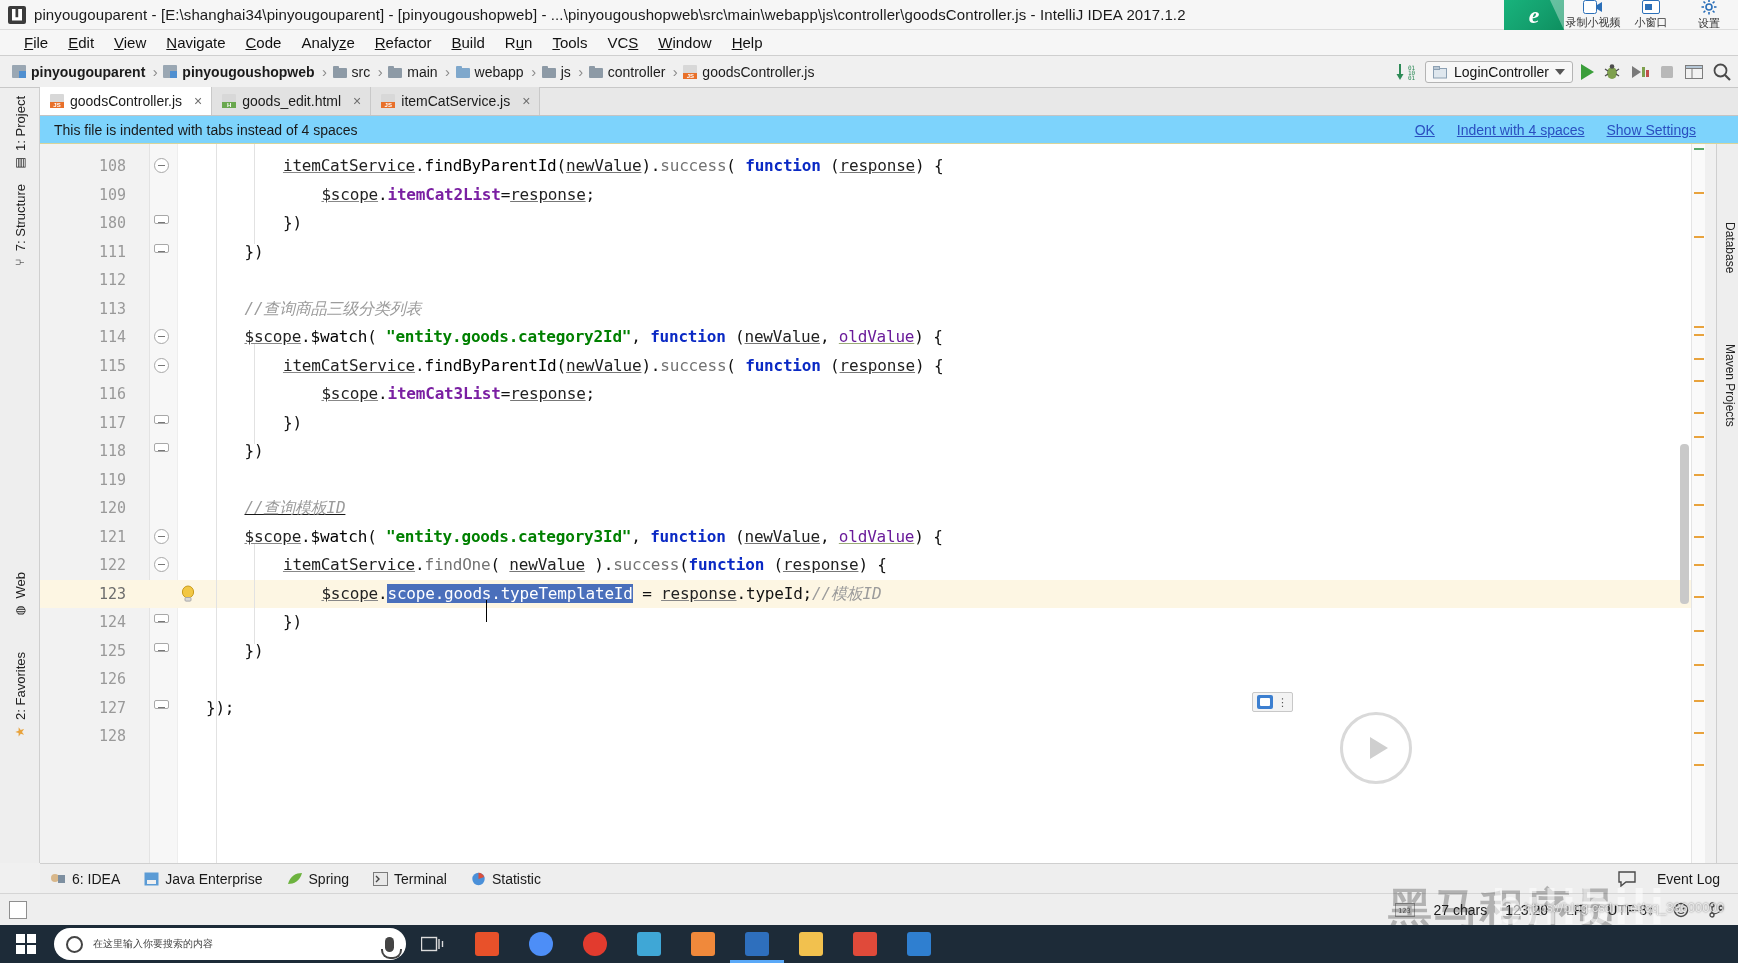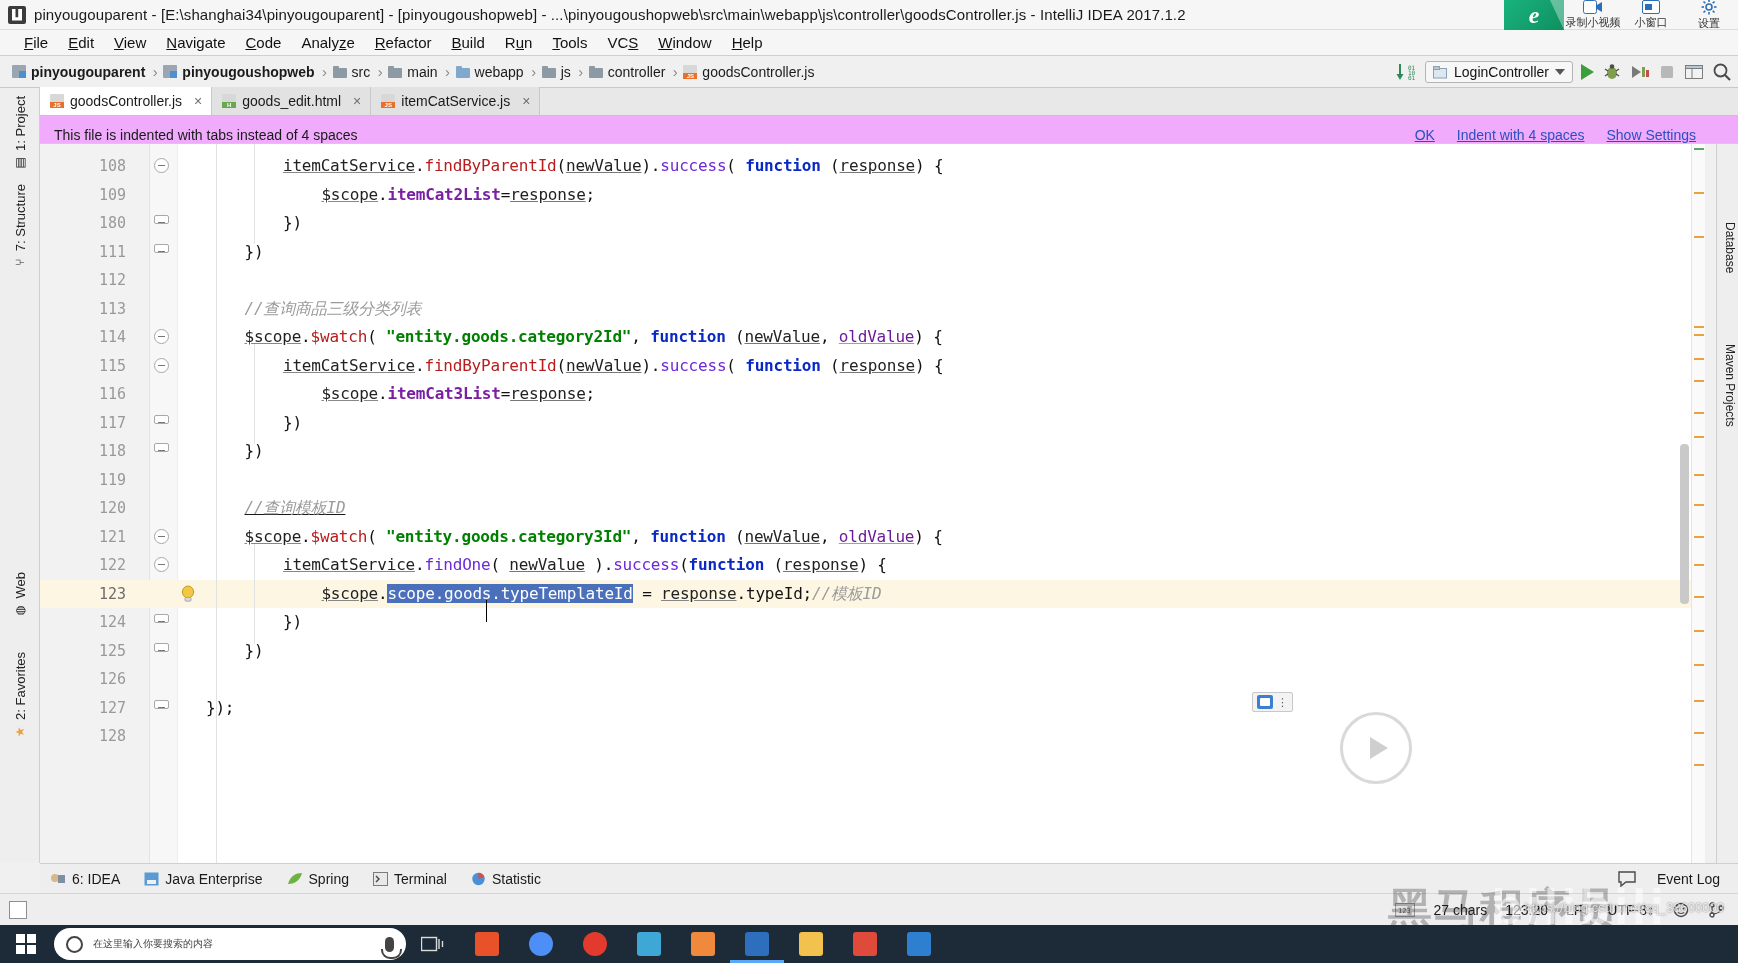--- a/index.html
+++ b/index.html
@@ -124,22 +124,22 @@
     height: 28px; display: flex; align-items: center; gap: 6px; padding: 0 9px 0 10px;
     font-size: 14px; color: #1a1a1a; border-right: 1px solid #c9c9c9; white-space: nowrap;
     background: #e2e2e2;
   }
   .tab.active { background: #ffffff; }
   .tab .close { color: #6e6e6e; font-size: 14px; margin-left: 6px; }
 
   
   .notifbar {
     position: absolute; top: 116px; left: 40px; width: 1698px; height: 28px;
-    background: #f0abfc; border-bottom: 1px solid #d8d49a;
-    display: flex; align-items: flex-end; padding: 0 14px;
+    background: #7dd3fc; border-bottom: 1px solid #d8d49a;
+    display: flex; align-items: center; padding: 0 14px;
   }
   .notif-text { font-size: 14px; color: #1a1a1a; }
   .notif-links { margin-left: auto; display: flex; align-items: center; gap: 22px; padding-right: 28px; }
   .notif-links a { font-size: 14px; color: #2a4fc0; text-decoration: underline; cursor: pointer; }
 
   
   .leftstrip {
     position: absolute; top: 88px; left: 0; width: 40px; height: 775px;
     background: #eeeeee; border-right: 1px solid #cfcfcf;
   }
@@ -185,28 +185,28 @@
   .codeline {
     position: absolute; left: 0; white-space: pre;
     font-family: "DejaVu Sans Mono", monospace; font-size: 16px; line-height: 28.5px;
     color: #1a1a1a; letter-spacing: -0.2px;
   }
   .row.hl { background: #fdf6e3; }
   .row.hl .lnum { color: #6d6d6d; }
 
   
   .t-def   { color:#111111; }
-  .t-fn    { color:#b91c1c; }
+  .t-fn    { color:#000000; }
   .t-kw    { color:#0a29c4; font-weight:bold; }
   .t-str   { color:#008000; font-weight:bold; }
   .t-cmt   { color:#9b9b9b; font-style:italic; }
   .t-prop  { color:#7a1fa2; font-weight:bold; }
   .t-var   { color:#222222; text-decoration: underline; text-decoration-color:#777; }
   .t-varp  { color:#6a1b9a; text-decoration: underline; text-decoration-color:#9a7; }
-  .t-meth  { color:#6d28d9;text-align:right; }
+  .t-meth  { color:#737373;text-align:right; }
   .t-glob  { color:#222222; text-decoration: underline; text-decoration-color:#888; }
   .t-sel   { background:#4a6fbb; color:#ffffff; }
 
   
   .fold {
     position: absolute; left: 6px; width: 15px; height: 15px;
     border: 1px solid #a8a8a8; border-radius: 8px; background: #ffffff;
   }
   .fold:after {
     content:""; position:absolute; left:3px; top:6px; width:7px; height:1px; background:#777;

